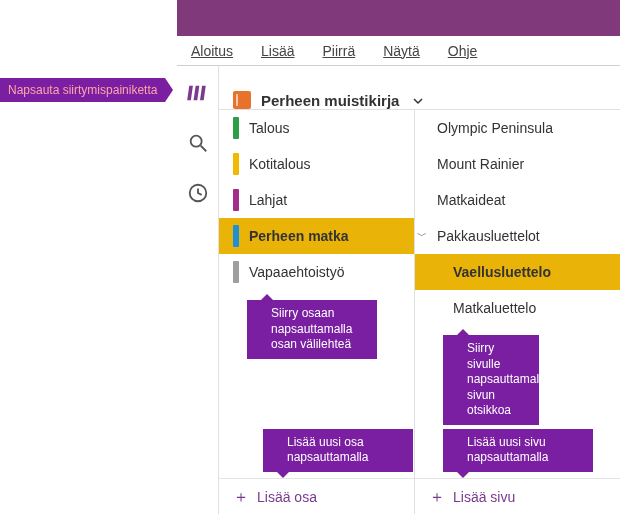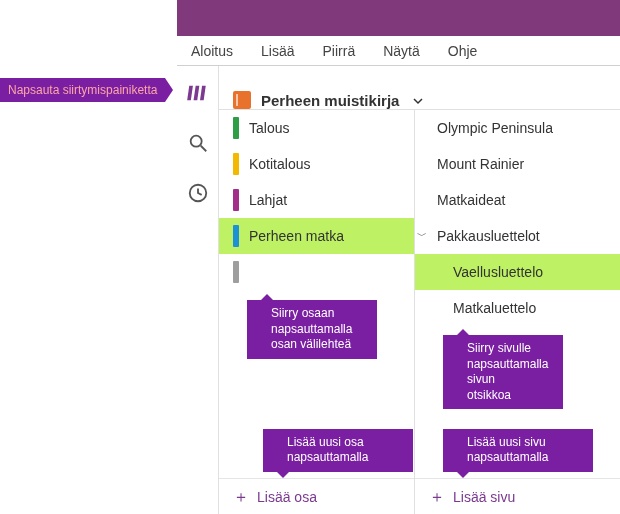--- a/index.html
+++ b/index.html
@@ -35,21 +35,21 @@
     position: absolute; left: 177px; top: 36px; right: 0;
     height: 30px;
     background: #fff;
     border-bottom: 1px solid #d0d0d0;
     display: flex; align-items: center;
     padding-left: 14px;
     gap: 28px;
     font-size: 14px;
     color: #444;
   }
-  .menubar span { cursor: default; }
+  .menubar span { cursor: default; text-decoration: underline; }
 
   .leftcol {
     position: absolute; left: 177px; top: 66px; width: 42px; bottom: 0;
     background: #fff;
     border-right: 1px solid #e0e0e0;
     display: flex; flex-direction: column; align-items: center;
     padding-top: 16px;
     gap: 28px;
     z-index: 15;
   }
@@ -77,21 +77,21 @@
   .sections-col { width: 196px; border-right:1px solid #e0e0e0; display:flex; flex-direction:column; position:relative;}
   .pages-col   { flex:1; display:flex; flex-direction:column; position:relative;}
 
   .row {
     height: 36px; display:flex; align-items:center;
     padding-left: 14px;
     border-bottom: 0;
     position: relative;
     cursor: default;
   }
-  .row.selected { background: #bef264; }
+  .row.selected { background: #eab308; font-weight: bold; }
   .sec-tab {
     width: 6px; height: 22px; border-radius: 1px; margin-right: 10px;
   }
   .page-row { padding-left: 22px; }
   .page-row.indent { padding-left: 38px; }
   .page-expand {
     position:absolute; left:2px; top:50%; transform:translateY(-50%);
     font-size:10px; color:#555;
   }
 
@@ -189,20 +189,21 @@
     <div class="row">
       <span class="sec-tab" style="background:#a22e8a"></span>
       <span>Lahjat</span>
     </div>
     <div class="row selected">
       <span class="sec-tab" style="background:#1e90d6"></span>
       <span>Perheen matka</span>
     </div>
     <div class="row">
       <span class="sec-tab" style="background:#9e9e9e"></span>
+      <span>Vapaaehtoistyö</span>
     </div>
 
     <div class="tooltip up" style="left:28px; top:190px; width:130px;">
       <span>Siirry osaan napsauttamalla osan välilehteä</span>
     </div>
 
     <div class="tooltip down" style="left:44px; bottom:42px;">
       <span>Lisää uusi osa napsauttamalla</span>
     </div>
 
@@ -226,21 +227,21 @@
       <span class="page-expand">﹀</span>
       <span>Pakkausluettelot</span>
     </div>
     <div class="row page-row indent selected">
       <span>Vaellusluettelo</span>
     </div>
     <div class="row page-row indent">
       <span>Matkaluettelo</span>
     </div>
 
-    <div class="tooltip up" style="left:28px; top:225px; width:120px;">
+    <div class="tooltip up" style="left:28px; top:225px; width:96px;">
       <span>Siirry sivulle napsauttamalla sivun otsikkoa</span>
     </div>
 
     <div class="tooltip down" style="left:28px; bottom:42px;">
       <span>Lisää uusi sivu napsauttamalla</span>
     </div>
 
     <div class="add-row">
       <span class="plus">＋</span>
       <span>Lisää sivu</span>

